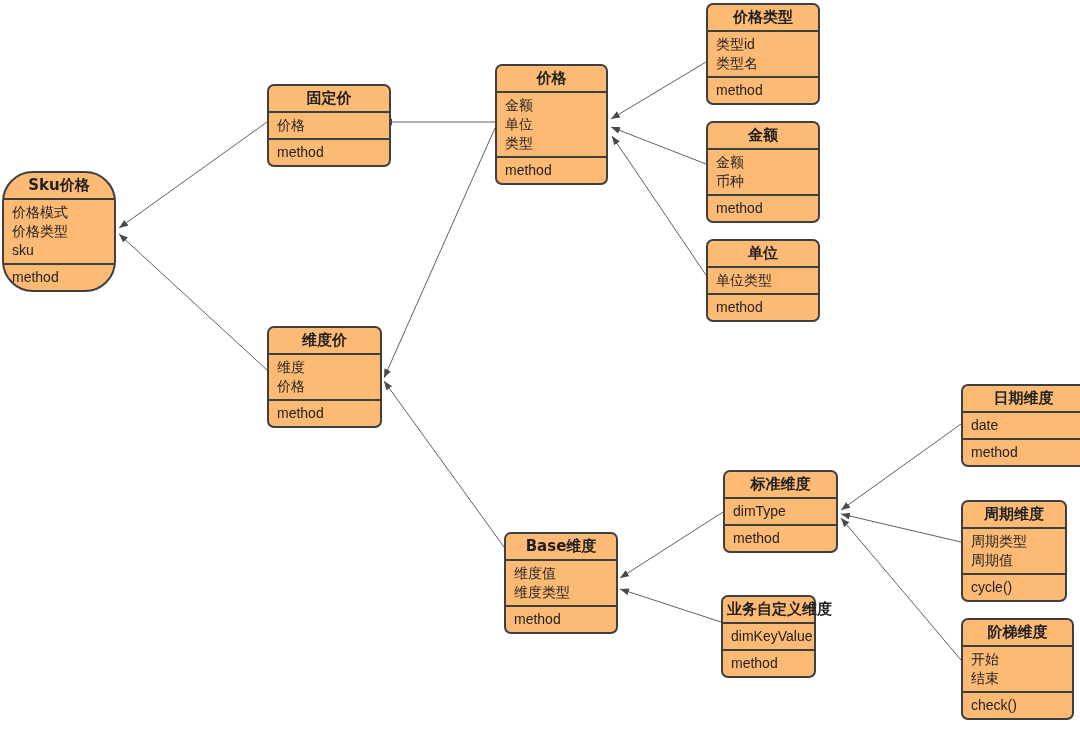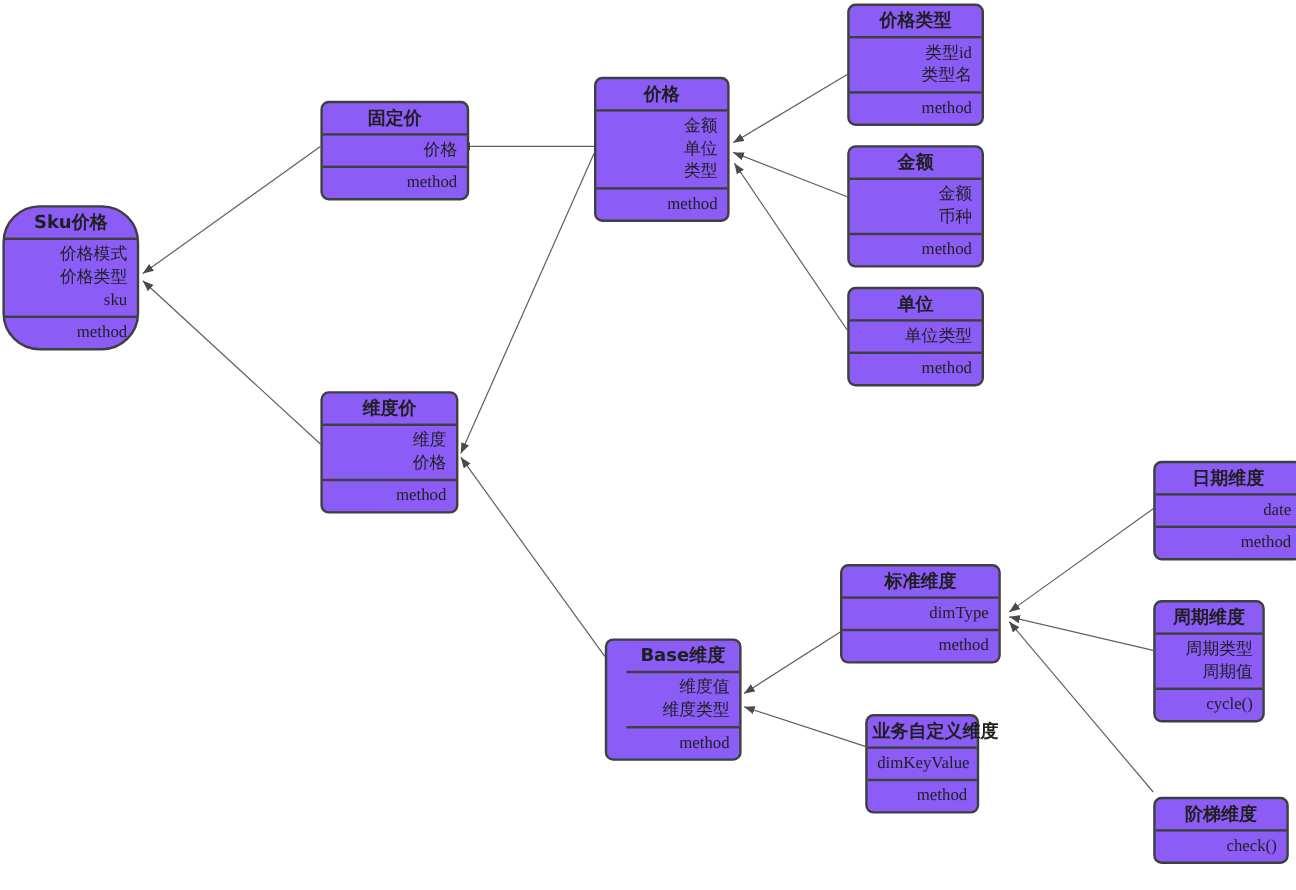--- a/index.html
+++ b/index.html
@@ -16,21 +16,21 @@
   }
   .edges-layer {
     position: absolute;
     left: 0; top: 0;
     width: 1080px; height: 742px;
     pointer-events: none;
   }
   .uml-class {
     position: absolute;
     box-sizing: border-box;
-    background: #8b5cf6;
+    background: #fdba74;
     border: 2px solid #3f3f3f;
     border-radius: 7px;
     color: #1f1f1f;
   }
   .uml-title {
     line-height: 19px;
     padding: 3px 4px;
     border-bottom: 2px solid #3f3f3f;
     font-weight: bold;
     font-size: 15px;
@@ -41,23 +41,22 @@
   .uml-fields {
     padding: 3px 8px;
     border-bottom: 2px solid #3f3f3f;
   }
   .uml-methods {
     padding: 3px 8px;
   }
   .uml-member {
     line-height: 19px;
     font-size: 14px;
-    font-family: Liberation Serif, serif;
+    font-family: Liberation Sans, sans-serif;
     white-space: nowrap;
-    text-align: right;
   }
 </style>
 </head>
 <body>
 
 <div class="canvas">
 
   <svg class="edges-layer" width="1080" height="742" viewBox="0 0 1080 742">
     <defs>
       <marker id="arrow" markerWidth="10" markerHeight="8" refX="9" refY="3.5" orient="auto" markerUnits="userSpaceOnUse">
@@ -151,32 +150,32 @@
     <div class="uml-title">维度价</div>
     <div class="uml-fields">
       <div class="uml-member">维度</div>
       <div class="uml-member">价格</div>
     </div>
     <div class="uml-methods">
       <div class="uml-member">method</div>
     </div>
   </div>
 
-  <div class="uml-class" style="left:504px; top:532px; width:114px;padding-left:16px;">
+  <div class="uml-class" style="left:504px; top:532px; width:114px;">
     <div class="uml-title">Base维度</div>
     <div class="uml-fields">
       <div class="uml-member">维度值</div>
       <div class="uml-member">维度类型</div>
     </div>
     <div class="uml-methods">
       <div class="uml-member">method</div>
     </div>
   </div>
 
-  <div class="uml-class" style="left:700px; top:470px; width:134px;">
+  <div class="uml-class" style="left:723px; top:470px; width:115px;">
     <div class="uml-title">标准维度</div>
     <div class="uml-fields">
       <div class="uml-member">dimType</div>
     </div>
     <div class="uml-methods">
       <div class="uml-member">method</div>
     </div>
   </div>
 
   <div class="uml-class" style="left:721px; top:595px; width:95px;">
@@ -192,31 +191,35 @@
   <div class="uml-class" style="left:961px; top:384px; width:125px;">
     <div class="uml-title">日期维度</div>
     <div class="uml-fields">
       <div class="uml-member">date</div>
     </div>
     <div class="uml-methods">
       <div class="uml-member">method</div>
     </div>
   </div>
 
-  <div class="uml-class" style="left:961px; top:500px; width:93px;">
+  <div class="uml-class" style="left:961px; top:500px; width:106px;">
     <div class="uml-title">周期维度</div>
     <div class="uml-fields">
       <div class="uml-member">周期类型</div>
       <div class="uml-member">周期值</div>
     </div>
     <div class="uml-methods">
       <div class="uml-member">cycle()</div>
     </div>
   </div>
 
-  <div class="uml-class" style="left:961px; top:664px; width:113px;">
+  <div class="uml-class" style="left:961px; top:618px; width:113px;">
     <div class="uml-title">阶梯维度</div>
+    <div class="uml-fields">
+      <div class="uml-member">开始</div>
+      <div class="uml-member">结束</div>
+    </div>
     <div class="uml-methods">
       <div class="uml-member">check()</div>
     </div>
   </div>
 
 </div>
 
 </body></html>

